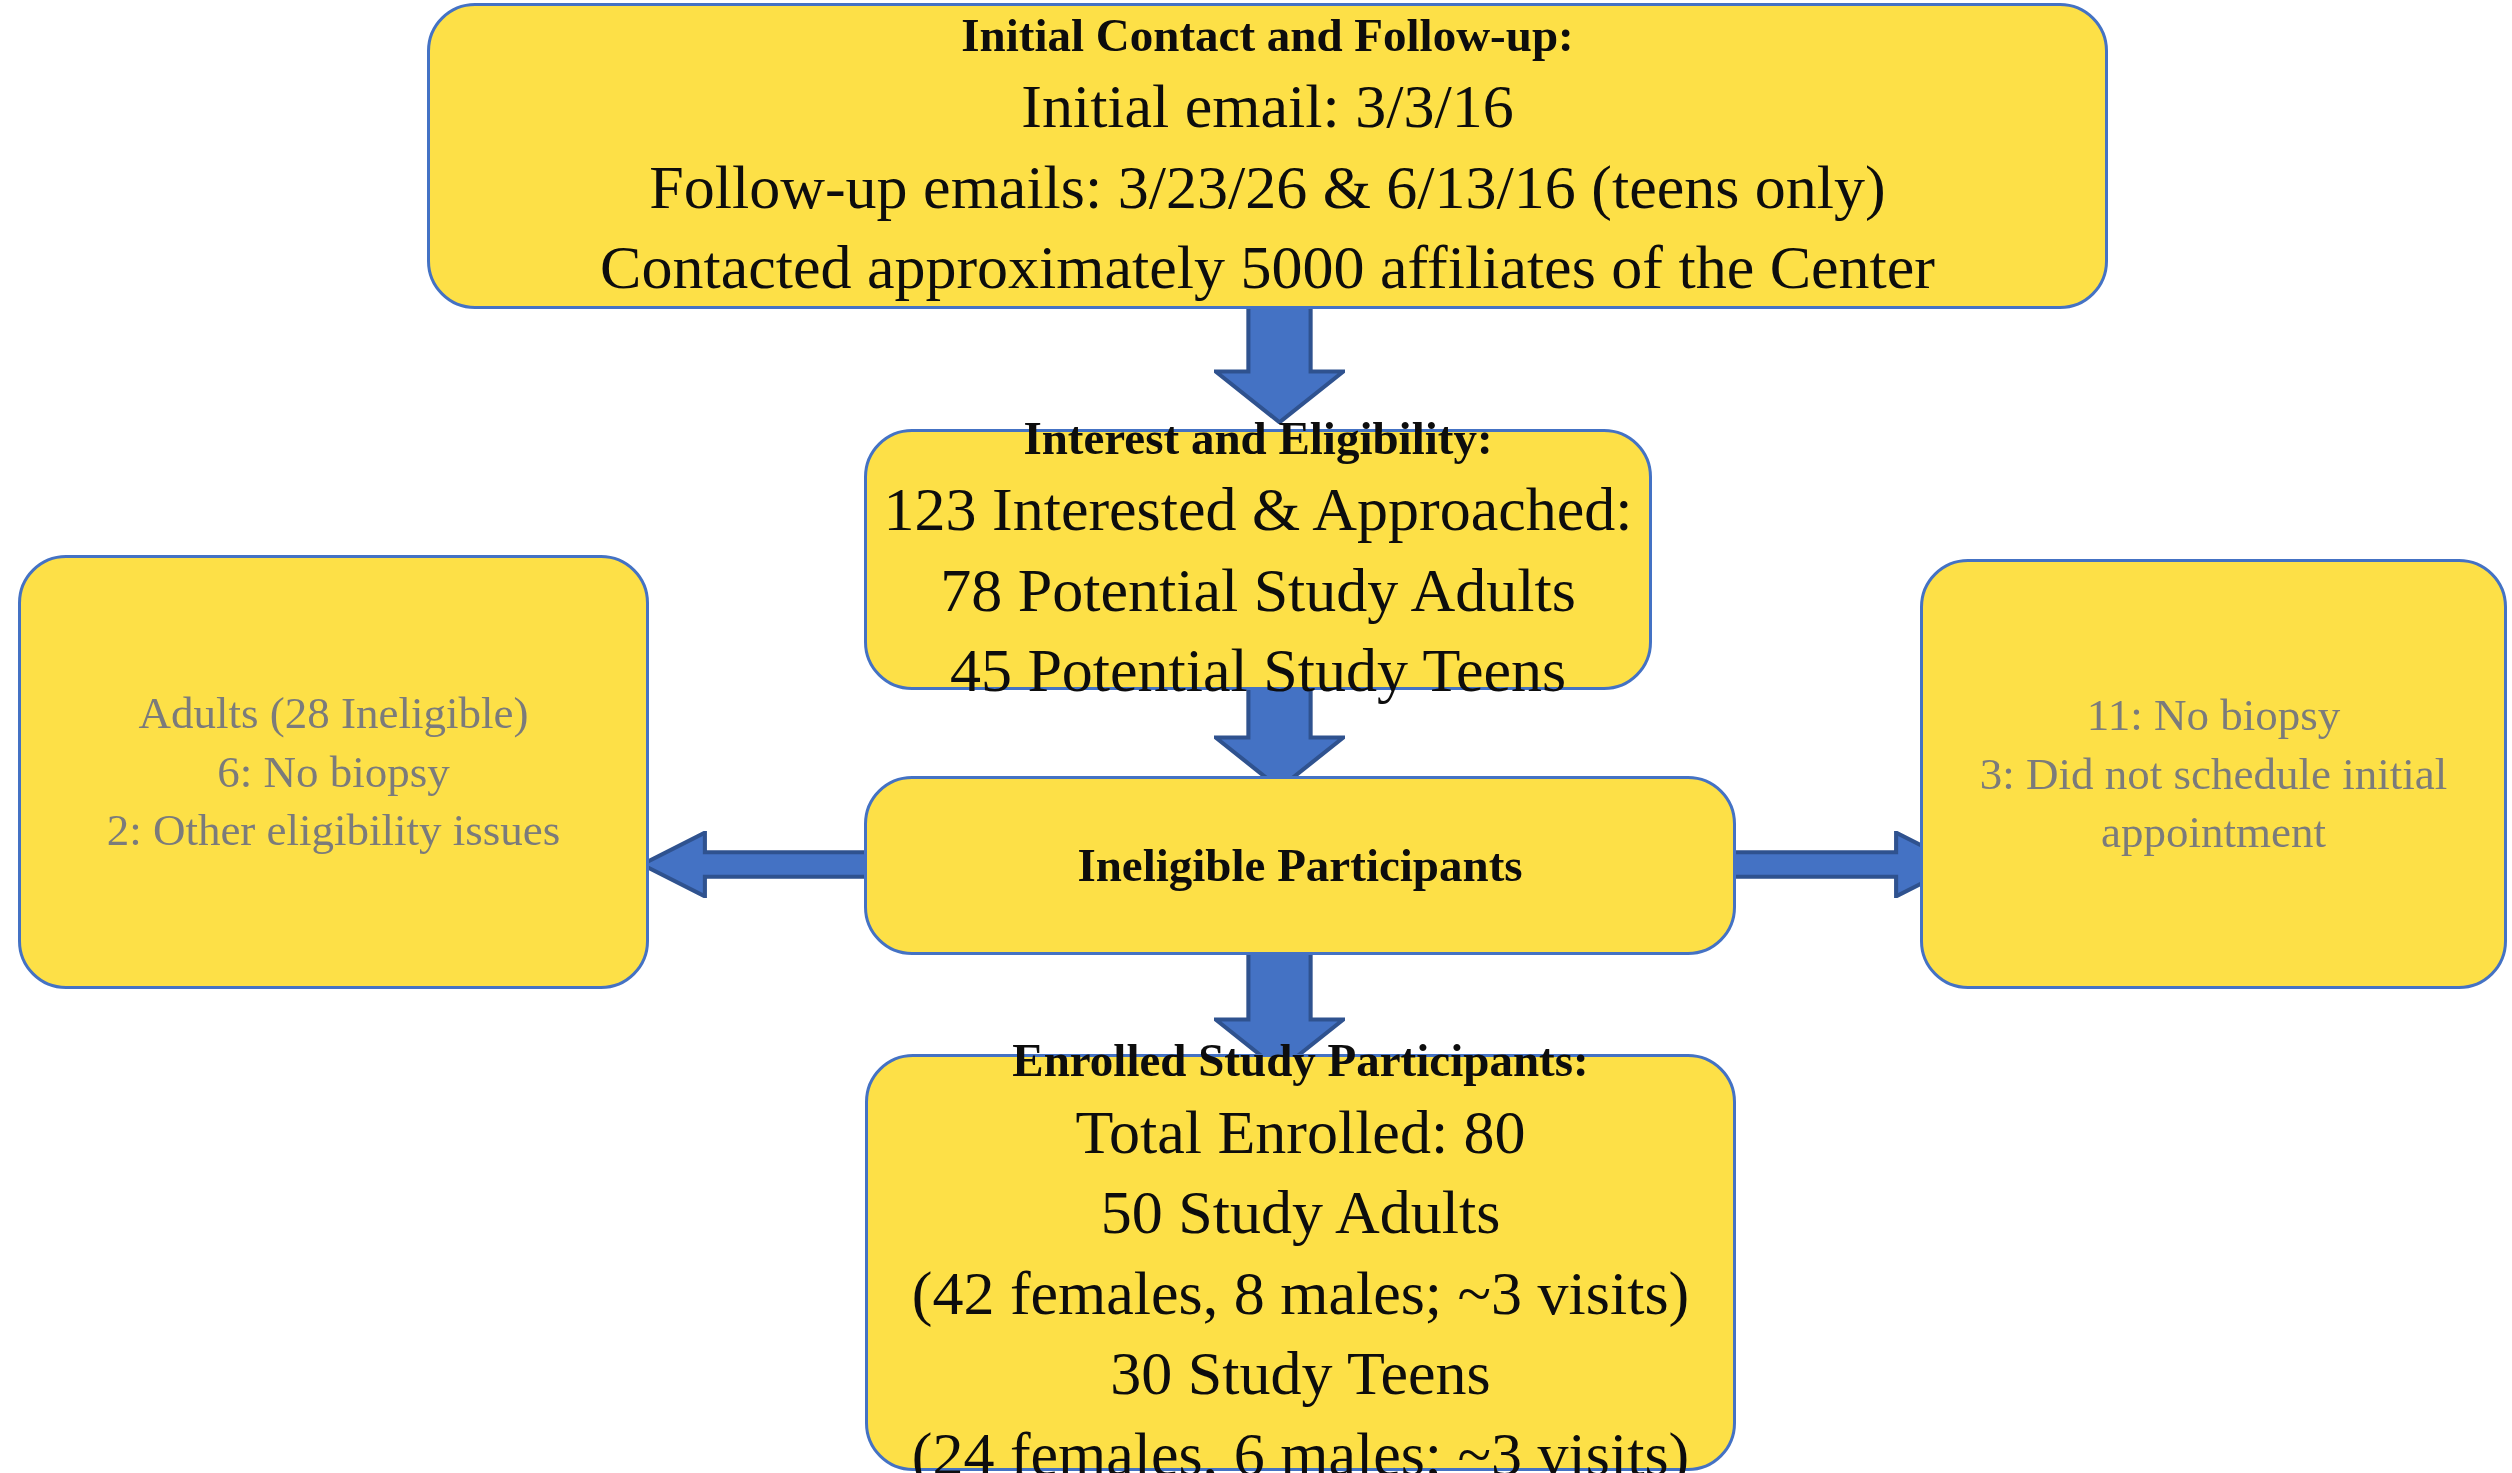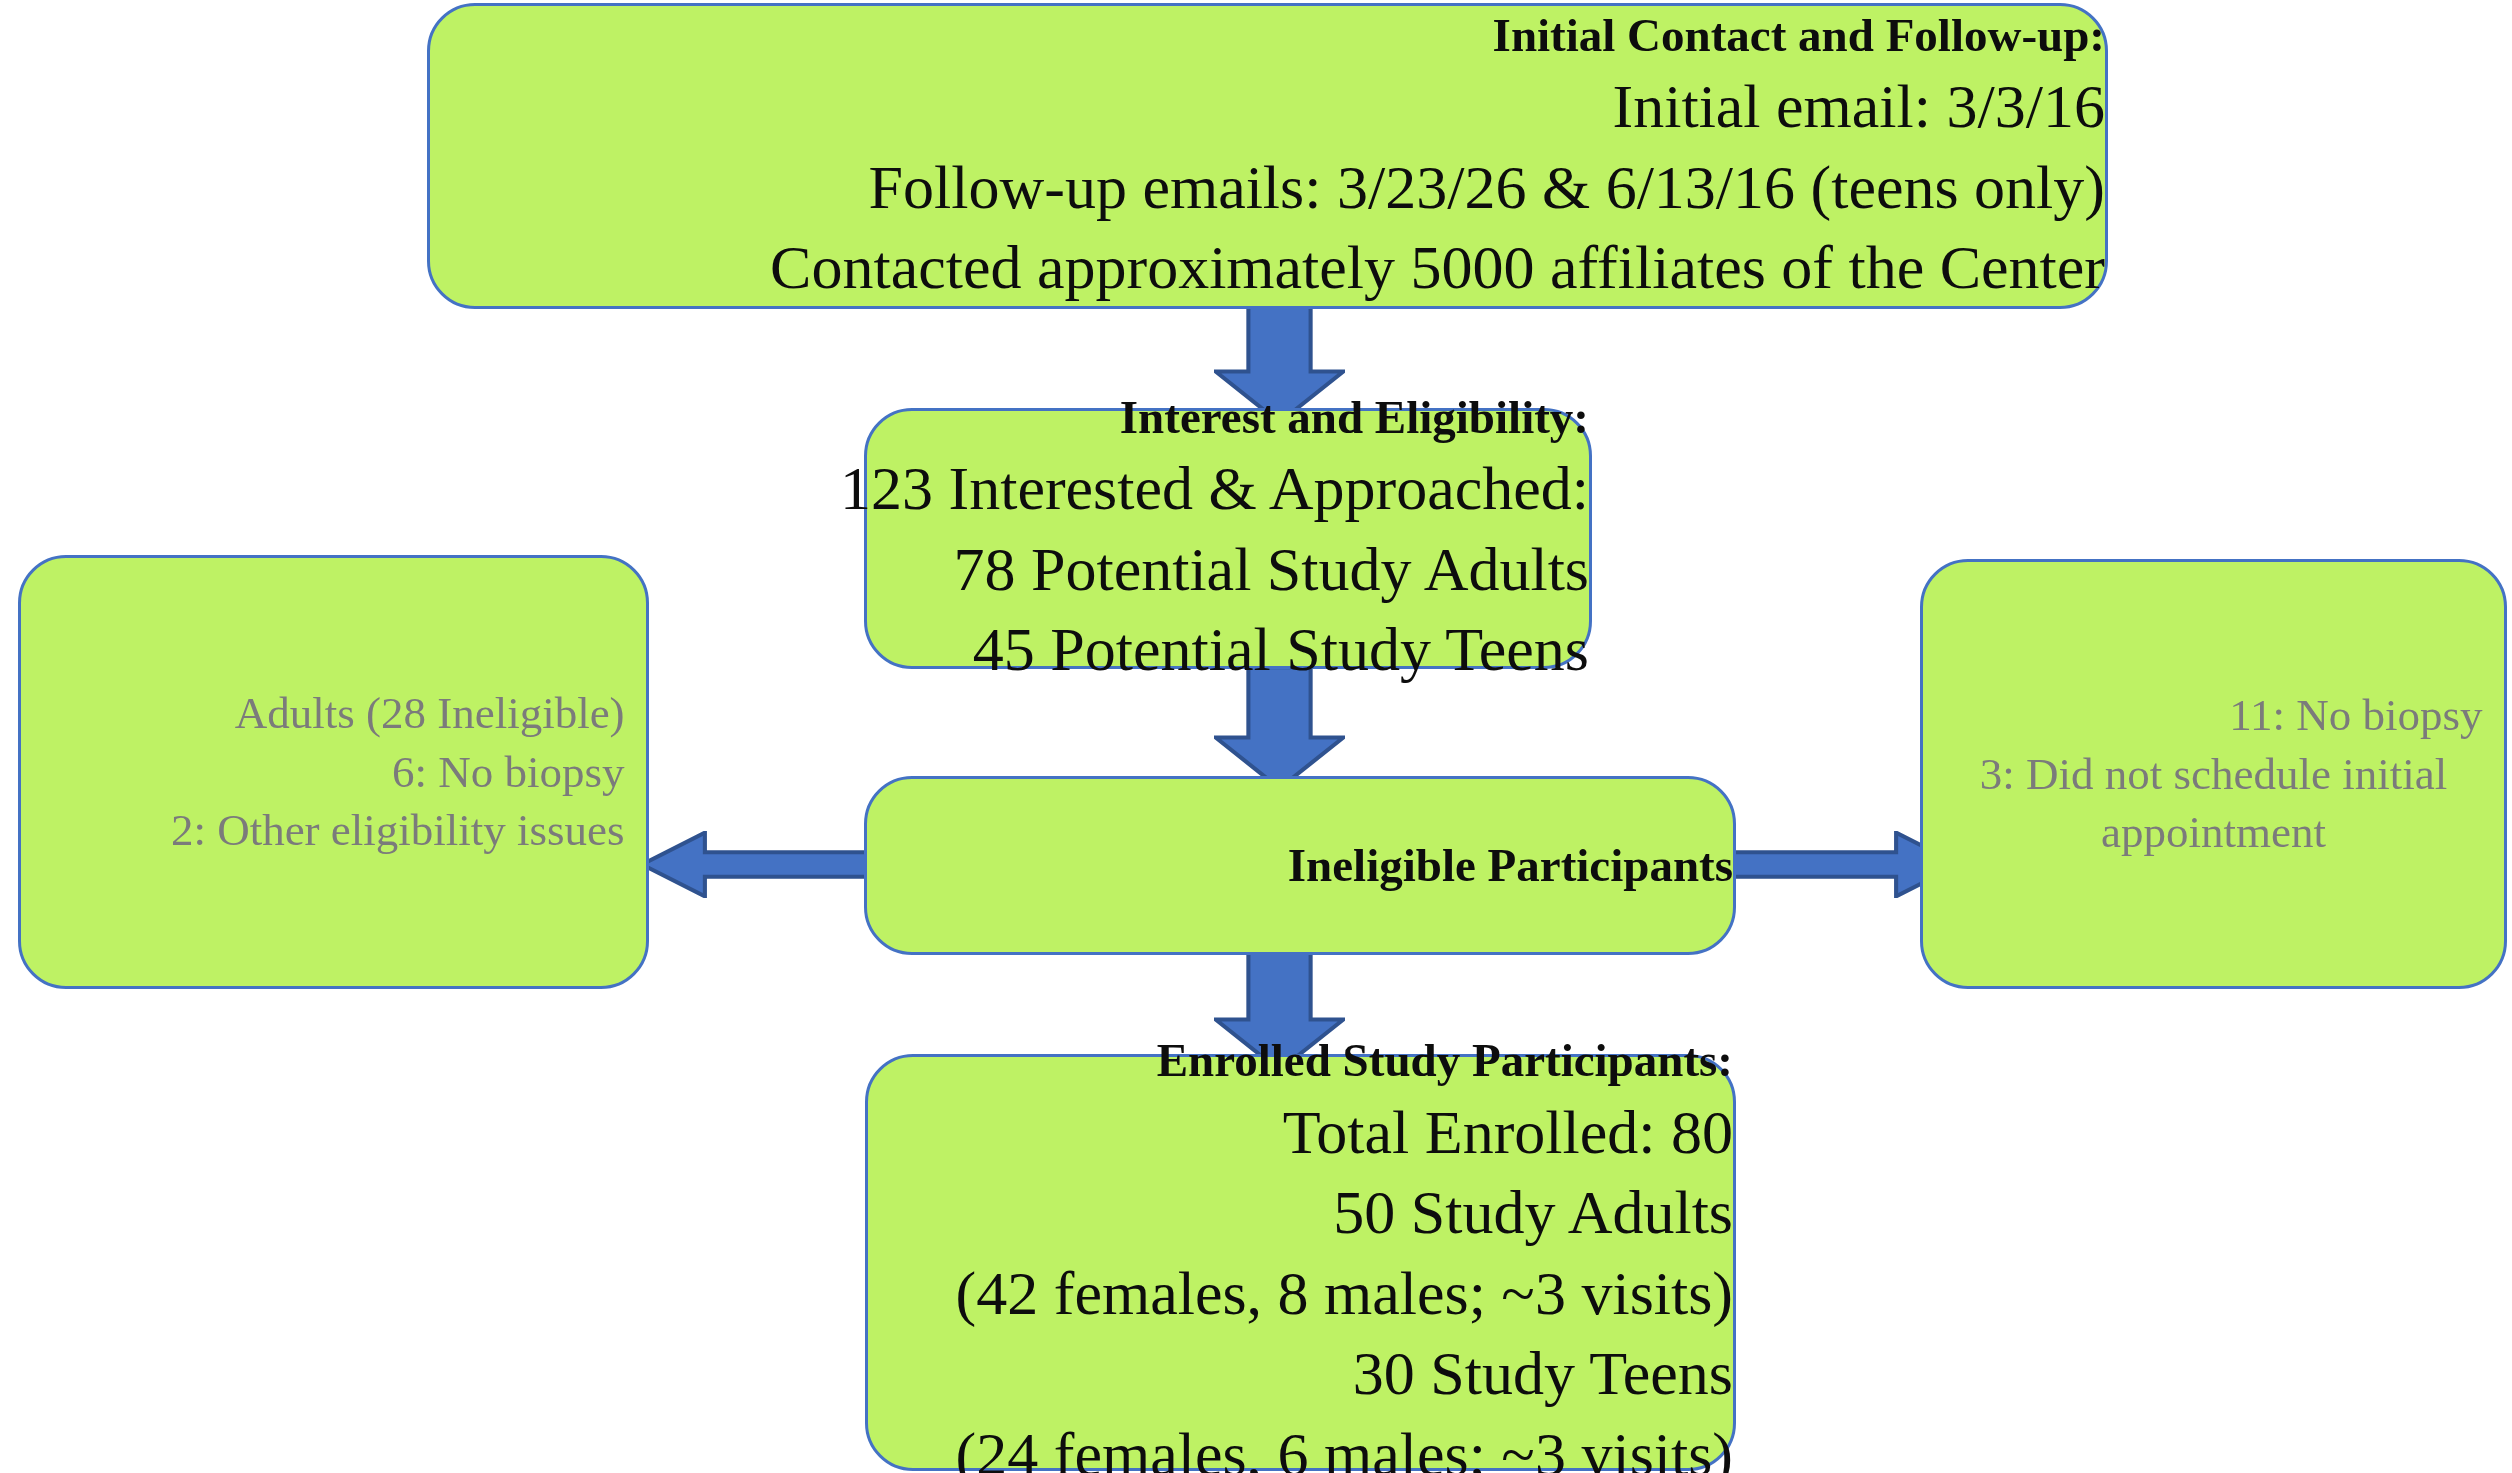--- a/index.html
+++ b/index.html
@@ -18,26 +18,26 @@
   #canvas {
     position: absolute;
     inset: 0;
     width: 2512px;
     height: 1474px;
   }
 
   .node {
     position: absolute;
     box-sizing: border-box;
-    background: #bef264;
+    background: #fde047;
     border: 3.3px solid #4472C4;
     border-radius: 48px;
     display: flex;
     flex-direction: column;
-    align-items: flex-end;
+    align-items: center;
     justify-content: center;
     text-align: center;
     z-index: 5;
   }
 
   .node .line {
     display: block;
     white-space: nowrap;
     line-height: 1.30;
   }
@@ -58,21 +58,21 @@
   
   .gray { color: #7b7b7b; }
   .gray .line { font-size: 45px; }
   .gray .title { font-size: 45px; font-weight: normal; }
 
   
   #node-initial-contact {
     left: 427px;  top: 3.3px;   width: 1681px; height: 306px;
   }
   #node-interest-eligibility {
-    left: 864px; top: 408px; width: 728px; height: 261px;
+    left: 864px; top: 429px; width: 788px; height: 261px;
   }
   #node-adults-ineligible {
     left: 18px;   top: 555px; width: 631px;  height: 434px;
     padding: 0 21.4px;
   }
   #node-teens-ineligible {
     left: 1920px; top: 559px; width: 587px;  height: 430px;
     padding: 0 21.4px;
   }
   #node-ineligible-participants {

